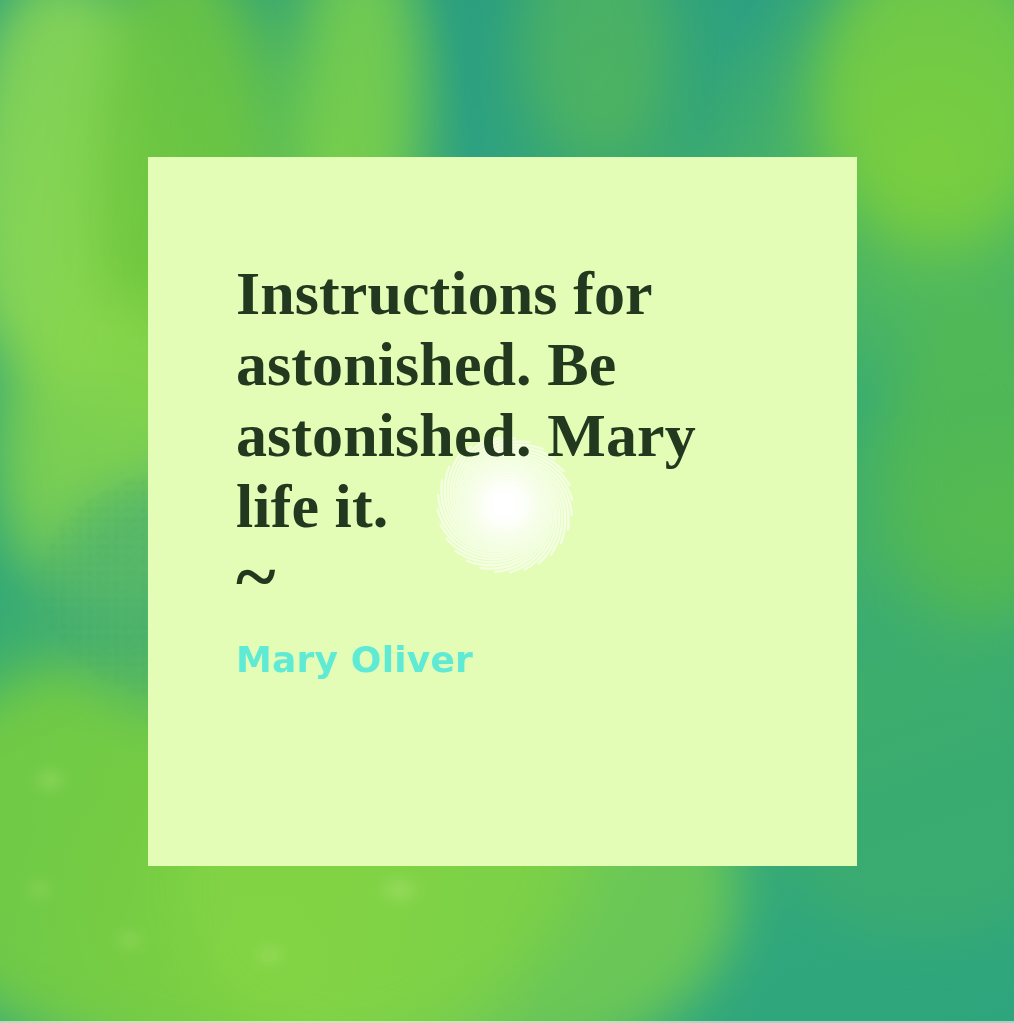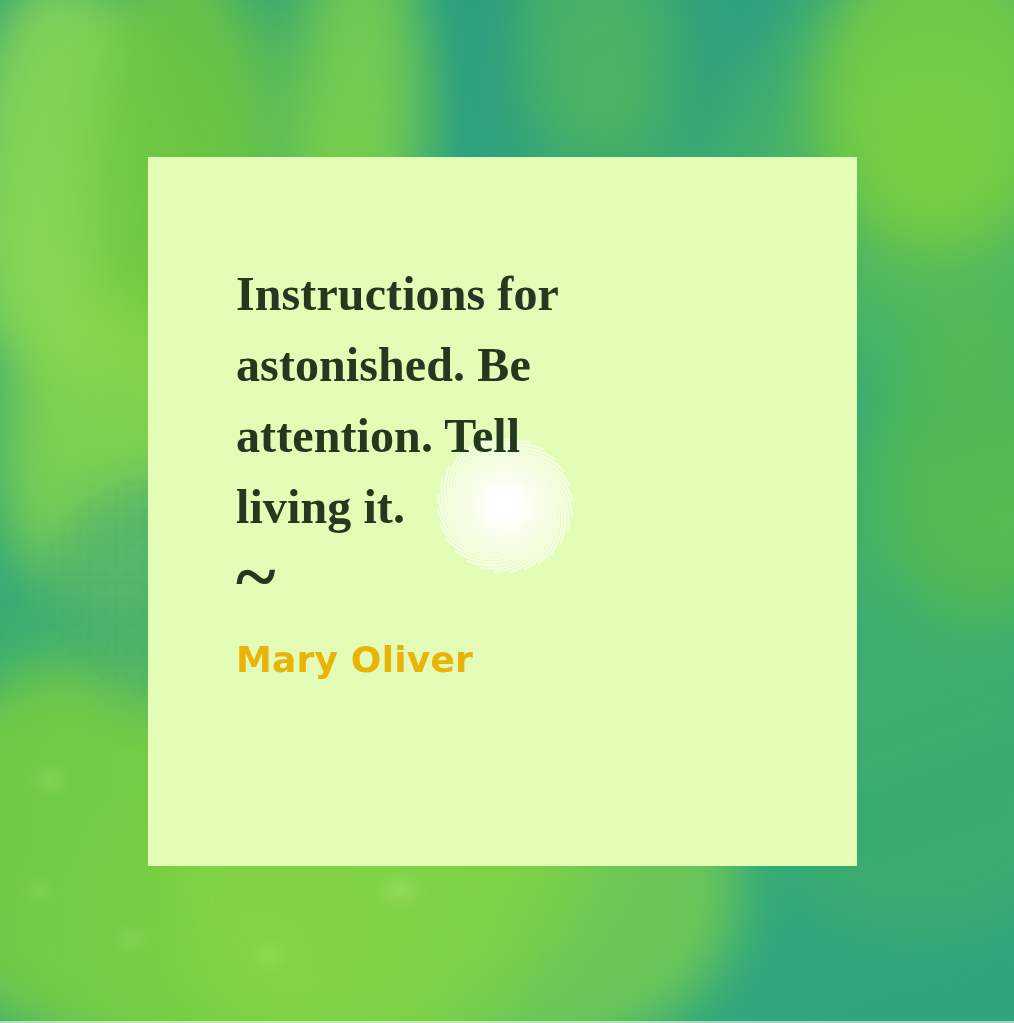--- a/index.html
+++ b/index.html
@@ -106,41 +106,41 @@
   .text-wrap {
     position: absolute;
     left: 236px;
     top: 258px;
     width: 470px;
   }
   .quote-text {
     margin: 0;
     font-family: "Liberation Serif", "DejaVu Serif", serif;
     font-weight: 700;
-    font-size: 48px;
+    font-size: 62px;
     line-height: 71px;
     letter-spacing: .1px;
     color: #22381f;
   }
   .divider-mark {
     margin: 16px 0 0 0;
     font-family: "Liberation Serif", "DejaVu Serif", serif;
     font-weight: 700;
     font-size: 76px;
     line-height: 36px;
     color: #22381f;
   }
   .author-name {
     margin: 44px 0 0 0;
     font-family: "DejaVu Sans", "Liberation Sans", sans-serif;
     font-weight: 700;
     font-size: 36px;
     line-height: 44px;
     letter-spacing: .2px;
-    color: #eab308;
+    color: #5eead4;
   }
   .edge-line {
     position: absolute;
     left: 0; right: 0; bottom: 0; height: 2px;
     background: rgba(255,255,255,.55);
   }
 </style>
 </head>
 <body>
 
@@ -199,20 +199,20 @@
           <path d="M506.1 504.5 L506.2 504.6 L506.3 504.7 L506.3 504.8 L506.3 504.9 L506.4 505.0 L506.4 505.1 L506.4 505.2 L506.4 505.3 L506.4 505.4 L506.4 505.5 L506.4 505.7 L506.4 505.8 L506.3 505.9 L506.3 506.0 L506.2 506.2 L506.1 506.3 L506.0 506.4 L505.9 506.5 L505.8 506.6 L505.7 506.7 L505.6 506.8 L505.5 506.8 L505.3 506.9 L505.2 507.0 L505.0 507.0 L504.8 507.0 L504.7 507.1 L504.5 507.1 L504.3 507.1 L504.1 507.0 L504.0 507.0 L503.8 506.9 L503.6 506.9 L503.4 506.8 L503.3 506.7 L503.1 506.6 L502.9 506.4 L502.8 506.3 L502.6 506.1 L502.5 506.0 L502.4 505.8 L502.3 505.6 L502.2 505.4 L502.1 505.1 L502.1 504.9 L502.0 504.7 L502.0 504.4 L502.0 504.2 L502.0 503.9 L502.1 503.7 L502.1 503.4 L502.2 503.1 L502.3 502.9 L502.5 502.6 L502.6 502.4 L502.8 502.2 L503.0 501.9 L503.2 501.7 L503.4 501.5 L503.7 501.3 L504.0 501.2 L504.3 501.0 L504.6 500.9 L504.9 500.8 L505.3 500.7 L505.6 500.7 L506.0 500.7 L506.3 500.7 L506.7 500.7 L507.1 500.8 L507.4 500.9 L507.8 501.0 L508.2 501.2 L508.5 501.4 L508.9 501.6 L509.2 501.9 L509.5 502.2 L509.8 502.5 L510.1 502.9 L510.4 503.3 L510.6 503.7 L510.8 504.1 L511.0 504.6 L511.1 505.0 L511.2 505.5 L511.2 506.1 L511.2 506.6 L511.2 507.1 L511.1 507.7 L511.0 508.2 L510.9 508.7 L510.6 509.3 L510.4 509.8 L510.1 510.3 L509.7 510.8 L509.3 511.3 L508.9 511.7 L508.4 512.2 L507.9 512.6 L507.3 512.9 L506.7 513.2 L506.0 513.5 L505.4 513.7 L504.7 513.9 L503.9 514.0 L503.2 514.0 L502.4 514.0 L501.7 514.0 L500.9 513.8 L500.1 513.6 L499.3 513.4 L498.5 513.0 L497.8 512.6 L497.0 512.2 L496.3 511.6 L495.7 511.0 L495.0 510.4 L494.4 509.6 L493.9 508.9 L493.4 508.0 L493.0 507.1 L492.6 506.2 L492.3 505.2 L492.1 504.1 L492.0 503.1 L491.9 502.0 L492.0 500.9 L492.1 499.7 L492.3 498.6 L492.6 497.5 L493.1 496.4 L493.6 495.2 L494.2 494.2 L494.9 493.1 L495.7 492.1 L496.6 491.1 L497.6 490.2 L498.7 489.4 L499.9 488.7 L501.1 488.0 L502.4 487.4 L503.8 486.9 L505.3 486.5 L506.8 486.3 L508.4 486.1 L509.9 486.1 L511.6 486.2 L513.2 486.4 L514.8 486.8 L516.5 487.3 L518.1 488.0 L519.7 488.8 L521.2 489.7 L522.7 490.8 L524.2 492.0 L525.5 493.4 L526.8 494.9 L528.0 496.5 L529.0 498.2 L529.9 500.1 L530.7 502.0 L531.4 504.1 L531.9 506.2 L532.2 508.4 L532.4 510.7 L532.3 513.0 L532.1 515.3 L531.7 517.7 L531.1 520.1 L530.2 522.4 L529.2 524.8 L528.0 527.1 L526.6 529.3 L524.9 531.4 L523.1 533.5 L521.0 535.4 L518.8 537.2 L516.4 538.8 L513.8 540.3 L511.1 541.5 L508.2 542.6 L505.2 543.5 L502.1 544.1 L498.9 544.5 L495.6 544.6 L492.2 544.4 L488.8 544.0 L485.4 543.3 L481.9 542.3 L478.5 541.0 L475.2 539.4 L471.9 537.5 L468.7 535.3 L465.7 532.9 L462.8 530.1 L460.1 527.1 L457.6 523.8 L455.3 520.2 L453.3 516.4 L451.6 512.4 L450.1 508.1 L449.0 503.7 L448.2 499.1 L447.8 494.4 L447.8 489.6 L448.1 484.7 L448.9 479.7 L450.1 474.8 L451.7 469.8 L453.7 464.9 L456.2 460.1 L459.0 455.4"></path>
           <path d="M506.2 504.7 L506.3 504.8 L506.3 504.9 L506.3 505.0 L506.3 505.2 L506.4 505.3 L506.4 505.4 L506.3 505.5 L506.3 505.6 L506.3 505.7 L506.3 505.9 L506.2 506.0 L506.1 506.1 L506.1 506.2 L506.0 506.3 L505.9 506.4 L505.8 506.5 L505.7 506.6 L505.6 506.7 L505.5 506.7 L505.3 506.8 L505.2 506.9 L505.0 506.9 L504.9 506.9 L504.7 507.0 L504.6 507.0 L504.4 507.0 L504.2 506.9 L504.0 506.9 L503.9 506.9 L503.7 506.8 L503.5 506.7 L503.4 506.6 L503.2 506.5 L503.1 506.4 L502.9 506.3 L502.8 506.1 L502.7 505.9 L502.6 505.8 L502.5 505.6 L502.4 505.4 L502.3 505.2 L502.2 505.0 L502.2 504.7 L502.2 504.5 L502.2 504.3 L502.2 504.0 L502.2 503.8 L502.3 503.5 L502.4 503.3 L502.4 503.0 L502.6 502.8 L502.7 502.6 L502.9 502.3 L503.1 502.1 L503.3 501.9 L503.5 501.7 L503.7 501.6 L504.0 501.4 L504.3 501.3 L504.5 501.1 L504.9 501.0 L505.2 501.0 L505.5 500.9 L505.8 500.9 L506.2 500.9 L506.5 500.9 L506.9 501.0 L507.3 501.1 L507.6 501.2 L508.0 501.4 L508.3 501.6 L508.6 501.8 L509.0 502.0 L509.3 502.3 L509.5 502.6 L509.8 502.9 L510.1 503.3 L510.3 503.7 L510.5 504.1 L510.6 504.5 L510.8 505.0 L510.9 505.4 L510.9 505.9 L510.9 506.4 L510.9 506.9 L510.8 507.4 L510.7 507.9 L510.6 508.4 L510.4 509.0 L510.2 509.5 L509.9 509.9 L509.6 510.4 L509.2 510.9 L508.8 511.3 L508.3 511.7 L507.8 512.1 L507.3 512.4 L506.7 512.7 L506.1 513.0 L505.5 513.2 L504.8 513.4 L504.1 513.5 L503.4 513.6 L502.7 513.6 L502.0 513.5 L501.2 513.4 L500.5 513.2 L499.7 513.0 L499.0 512.7 L498.3 512.3 L497.6 511.9 L496.9 511.4 L496.3 510.8 L495.6 510.2 L495.1 509.5 L494.6 508.8 L494.1 508.0 L493.7 507.2 L493.3 506.3 L493.0 505.3 L492.8 504.4 L492.7 503.4 L492.6 502.3 L492.6 501.3 L492.7 500.2 L492.9 499.2 L493.2 498.1 L493.6 497.0 L494.1 496.0 L494.6 494.9 L495.3 493.9 L496.0 493.0 L496.9 492.0 L497.8 491.2 L498.8 490.4 L499.9 489.6 L501.1 489.0 L502.3 488.4 L503.6 487.9 L505.0 487.5 L506.4 487.3 L507.9 487.1 L509.4 487.1 L510.9 487.1 L512.5 487.3 L514.0 487.7 L515.6 488.1 L517.1 488.7 L518.6 489.5 L520.1 490.3 L521.5 491.3 L522.9 492.5 L524.2 493.7 L525.4 495.1 L526.6 496.6 L527.6 498.2 L528.5 500.0 L529.3 501.8 L529.9 503.7 L530.4 505.7 L530.8 507.8 L530.9 510.0 L530.9 512.2 L530.8 514.4 L530.4 516.6 L529.9 518.9 L529.1 521.1 L528.2 523.3 L527.1 525.5 L525.7 527.6 L524.2 529.7 L522.5 531.6 L520.6 533.5 L518.5 535.2 L516.3 536.8 L513.9 538.2 L511.3 539.4 L508.6 540.5 L505.8 541.3 L502.8 542.0 L499.8 542.4 L496.7 542.5 L493.5 542.5 L490.2 542.1 L487.0 541.5 L483.7 540.6 L480.5 539.4 L477.3 538.0 L474.2 536.2 L471.2 534.2 L468.3 531.9 L465.5 529.3 L462.9 526.5 L460.5 523.4 L458.3 520.1 L456.3 516.5 L454.6 512.7 L453.2 508.8 L452.1 504.6 L451.3 500.3 L450.8 495.8 L450.7 491.3 L451.0 486.6 L451.6 481.9 L452.7 477.2 L454.1 472.5 L455.9 467.9 L458.2 463.3 L460.8 458.8 L463.9 454.5 L467.4 450.4 L471.2 446.5"></path>
         </g>
     </svg>
     <div class="glow-core"></div>
   </div>
 
   <div class="text-wrap">
     <p class="quote-text">Instructions for</p>
     <p class="quote-text">astonished. Be</p>
-    <p class="quote-text">attention. Tell</p>
-    <p class="quote-text">living it.</p>
+    <p class="quote-text">astonished. Mary</p>
+    <p class="quote-text">life it.</p>
     <p class="divider-mark">~</p>
     <p class="author-name">Mary Oliver</p>
   </div>
 
   <div class="edge-line"></div>
 </div>
 
 </body></html>

